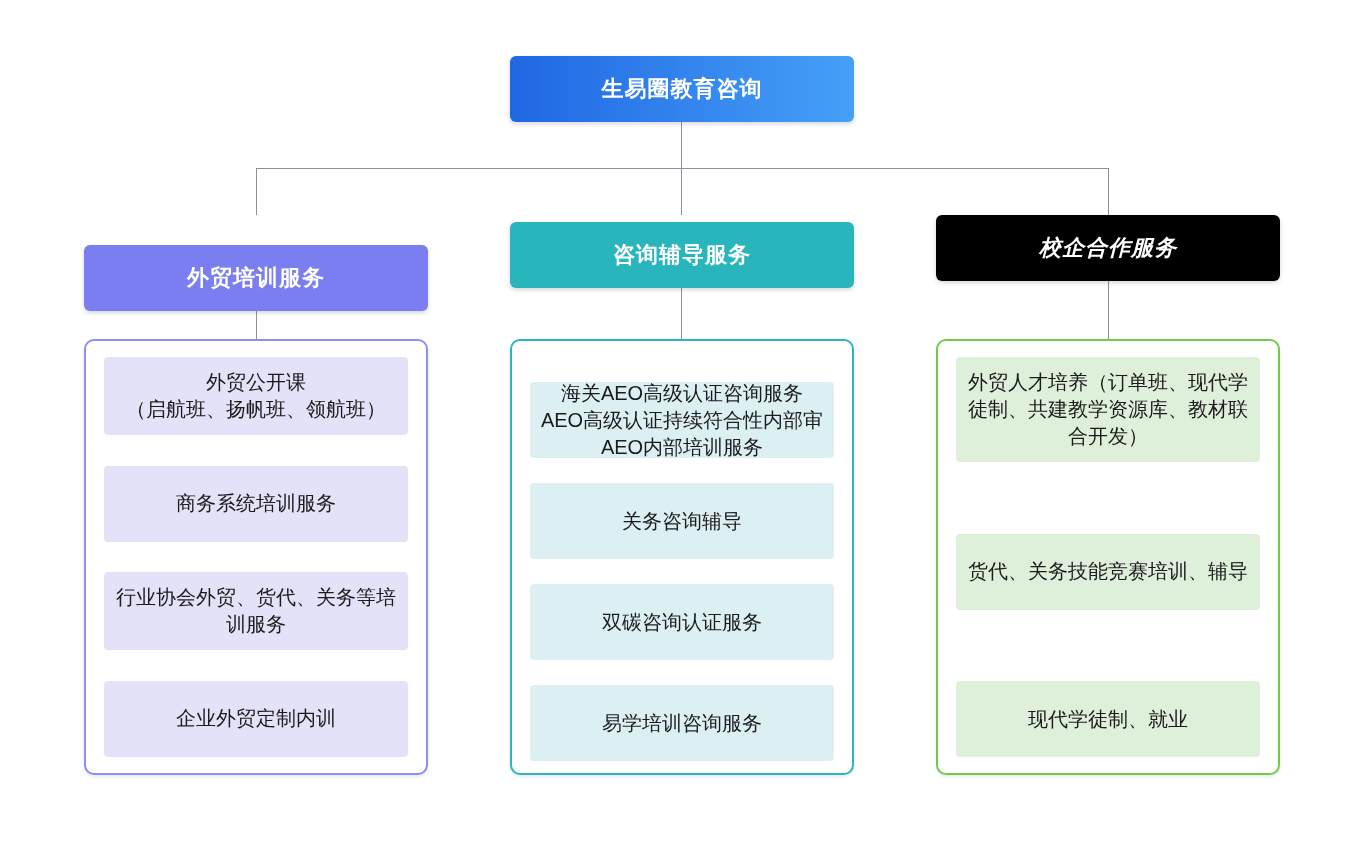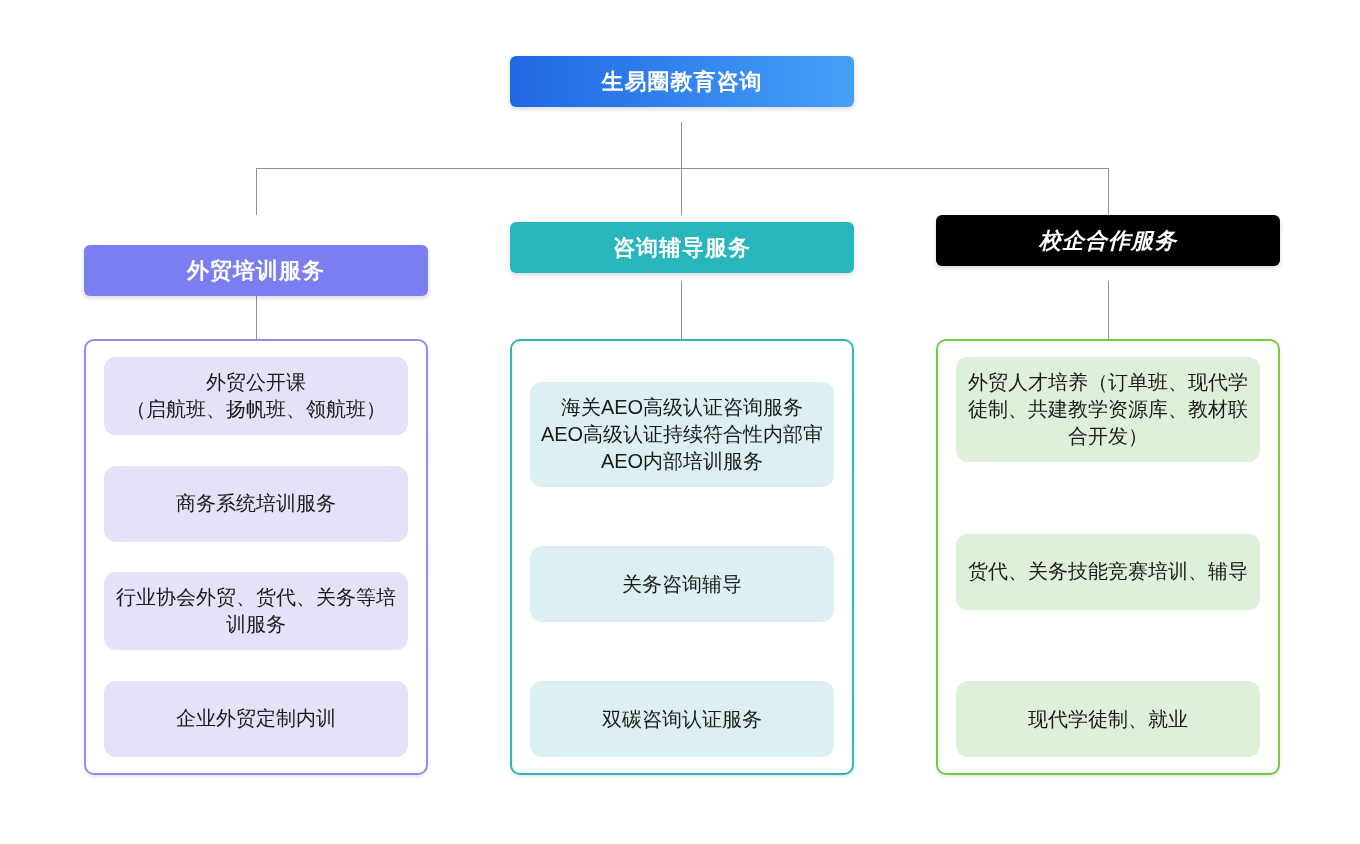--- a/index.html
+++ b/index.html
@@ -10,21 +10,21 @@
   }
   .canvas { position: absolute; inset: 0; width: 1360px; height: 844px; }
 
   
   .line { position: absolute; background: #8b929c; }
   .v { width: 1px; }
   .h { height: 1px; }
 
   
   .node {
-    position: absolute; width: 344px; height: 51px;
+    position: absolute; width: 344px; height: 66px;
     display: flex; align-items: center; justify-content: center;
     border-radius: 6px; color: #ffffff; font-size: 22px; font-weight: bold;
     letter-spacing: 1px;
     box-shadow: 0 2px 4px rgba(20, 40, 80, 0.18);
   }
   .root-node {
     left: 510px; top: 56px;
     background: linear-gradient(90deg, #2067e3 0%, #45a0f7 100%);
   }
   .hdr-1 { left: 84px;  top: 215px; background: #7a7ef0; margin-top: 30px; }
@@ -37,21 +37,21 @@
     background: #ffffff; border-radius: 10px;
     display: flex; flex-direction: column; justify-content: space-between;
     padding: 16px 18px;
     box-shadow: 0 2px 3px rgba(20, 40, 80, 0.10);
   }
   .grp-1 { left: 84px;  border: 2px solid #8b8ef2; }
   .grp-2 { left: 510px; border: 2px solid #2ab6bd; }
   .grp-3 { left: 936px; border: 2px solid #74ca42; }
 
   .item {
-    min-height: 76px; border-radius: 12px;
+    min-height: 76px; border-radius: 4px;
     display: flex; align-items: center; justify-content: center;
     text-align: center; padding: 12px 8px;
     font-size: 20px; line-height: 27px; color: #1b1b1b;
     white-space: pre-line;
   }
   .grp-1 .item { background: #e4e2f8; }
   .grp-2 .item { background: #dcf0f3; margin-top: 25px; }
   .grp-3 .item { background: #dff0da; }
 </style>
 </head>
@@ -81,20 +81,21 @@
     <div class="item">行业协会外贸、货代、关务等培训服务</div>
     <div class="item">企业外贸定制内训</div>
   </div>
 
   <div class="group grp-2">
     <div class="item">海关AEO高级认证咨询服务
 AEO高级认证持续符合性内部审
 AEO内部培训服务</div>
     <div class="item">关务咨询辅导</div>
     <div class="item">双碳咨询认证服务</div>
+    <div class="item">易学培训咨询服务</div>
   </div>
 
   <div class="group grp-3">
     <div class="item">外贸人才培养（订单班、现代学徒制、共建教学资源库、教材联合开发）</div>
     <div class="item">货代、关务技能竞赛培训、辅导</div>
     <div class="item">现代学徒制、就业</div>
   </div>
 
 </div>
 

